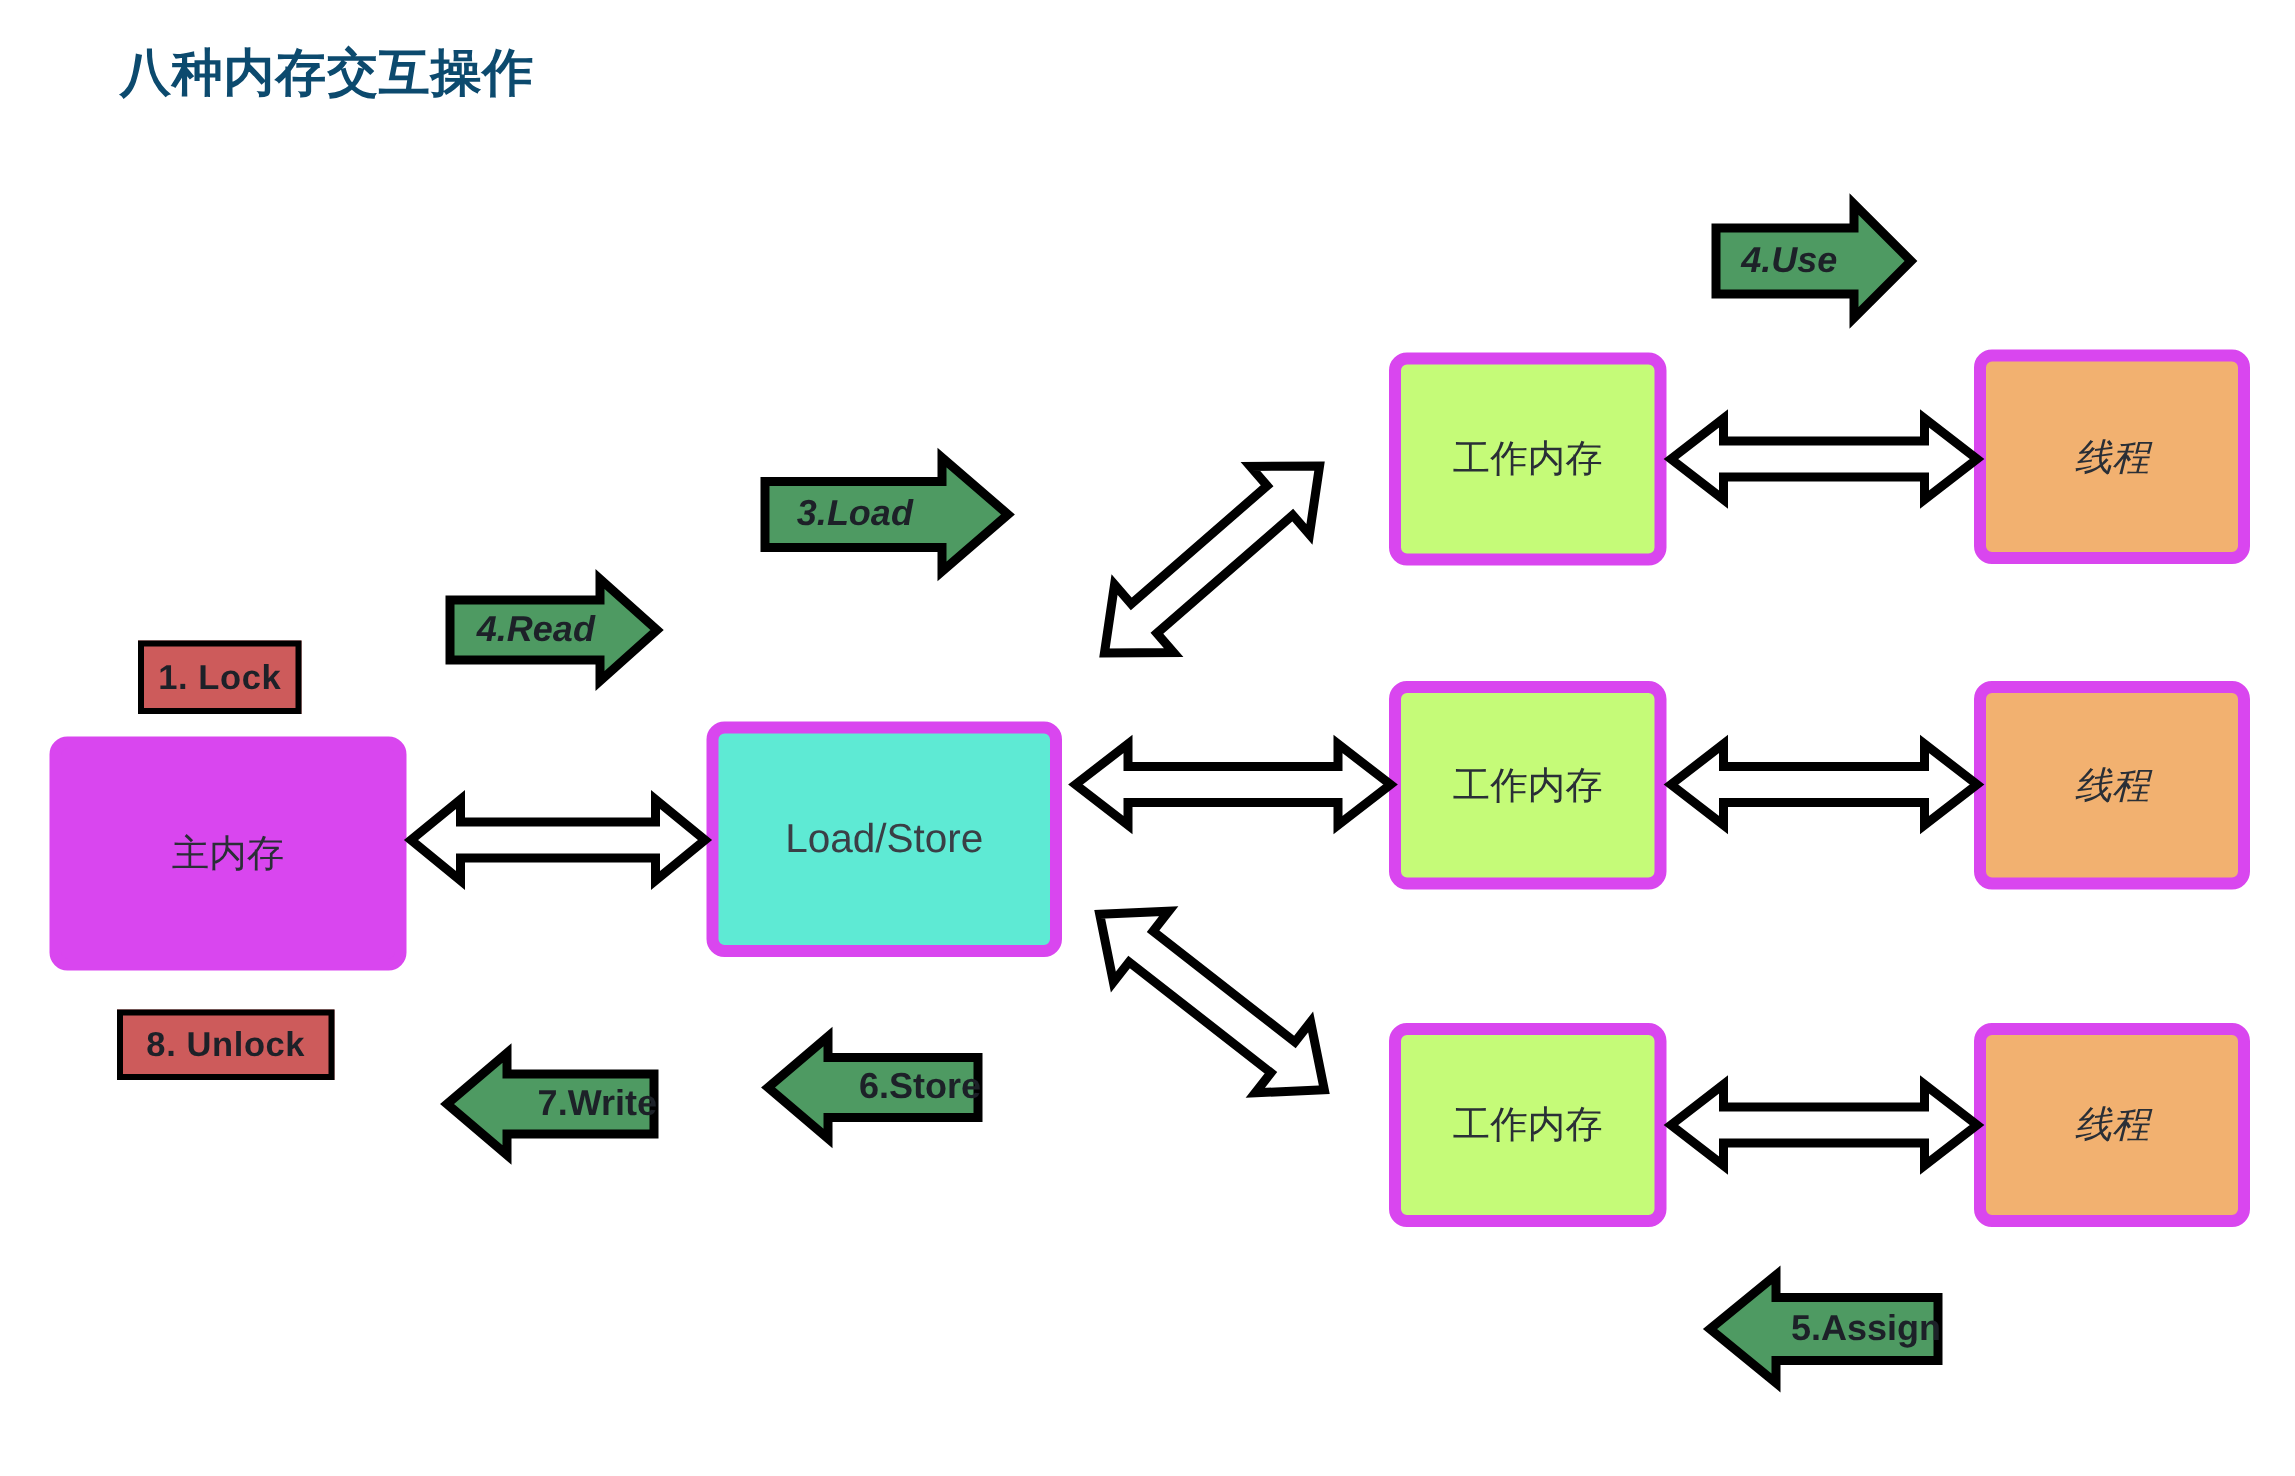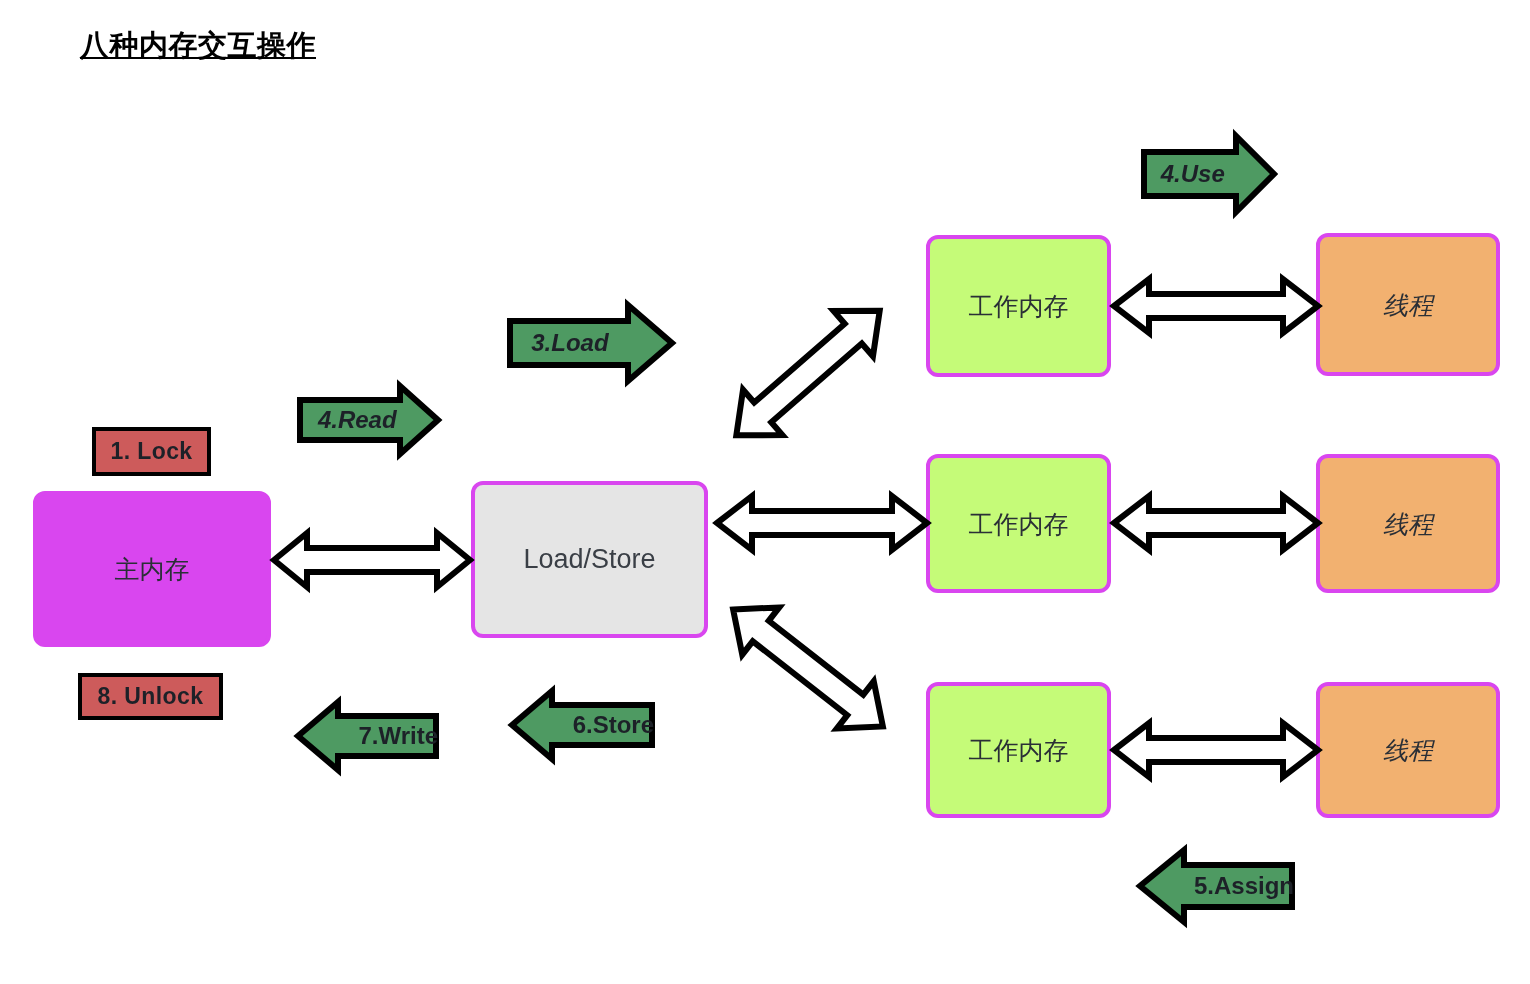--- a/index.html
+++ b/index.html
@@ -12,33 +12,32 @@
     width: 1530px;
     height: 984px;
     background: #ffffff;
     overflow: hidden;
     font-family: "Liberation Sans", "DejaVu Sans", sans-serif;
   }
   #page-title {
     position: absolute;
     left: 80px;
     top: 26px;
-    font-size: 29px;
+    font-size: 34px;
     font-weight: bold;
-    color: #000000;
+    color: #0c4a6e;
     letter-spacing: 0.5px;
     white-space: nowrap;
-    text-decoration: underline;
   }
 
   
   .node {
     position: absolute;
     box-sizing: border-box;
-    border: 4px solid #d946ef;
+    border: 8px solid #d946ef;
     border-radius: 12px;
     display: flex;
     align-items: center;
     justify-content: center;
     font-size: 25px;
     color: #2a2f36;
     text-align: center;
     line-height: 1.2;
   }
   .node.main-memory { background: #4b79ca; }
@@ -129,33 +128,33 @@
     <span class="ga-label">7.Write</span>
   </div>
 
   <div class="green-arrow dir-left" style="left:1136px; top:848px; width:158px; height:76px;">
     <svg width="158" height="76" viewBox="0 0 158 76" preserveAspectRatio="none">
       <polygon points="156,17 48,17 48,2 4,38 48,74 48,59 156,59" fill="#4E9A62" stroke="#000000" stroke-width="6" stroke-linejoin="miter"></polygon>
     </svg>
     <span class="ga-label">5.Assign</span>
   </div>
 
-  <div class="tag-red" style="left: 92px; top: 427px; width: 119px; height: 49px; background: rgb(205, 91, 91);">
+  <div class="tag-red" style="left: 92px; top: 427px; width: 109px; height: 49px; background: rgb(205, 91, 91);">
     <span>1. Lock</span>
   </div>
 
   <div class="tag-red" style="left: 78px; top: 673px; width: 145px; height: 47px; background: rgb(205, 91, 91);">
     <span>8. Unlock</span>
   </div>
 
   <div class="node main-memory" style="left: 33px; top: 491px; width: 238px; height: 156px; background: #d946ef;">
     <span>主内存</span>
   </div>
 
-  <div class="node loadstore" style="left: 471px; top: 481px; width: 237px; height: 157px; background: #e5e5e5;">
+  <div class="node loadstore" style="left: 471px; top: 481px; width: 237px; height: 157px; background: #5eead4;">
     <span>Load/Store</span>
   </div>
 
   <div class="node work-memory" style="left: 926px; top: 235px; width: 185px; height: 142px; background: rgb(197, 251, 120);">
     <span>工作内存</span>
   </div>
   <div class="node work-memory" style="left: 926px; top: 454px; width: 185px; height: 139px; background: rgb(197, 251, 120);">
     <span>工作内存</span>
   </div>
   <div class="node work-memory" style="left: 926px; top: 682px; width: 185px; height: 136px; background: rgb(197, 251, 120);">

